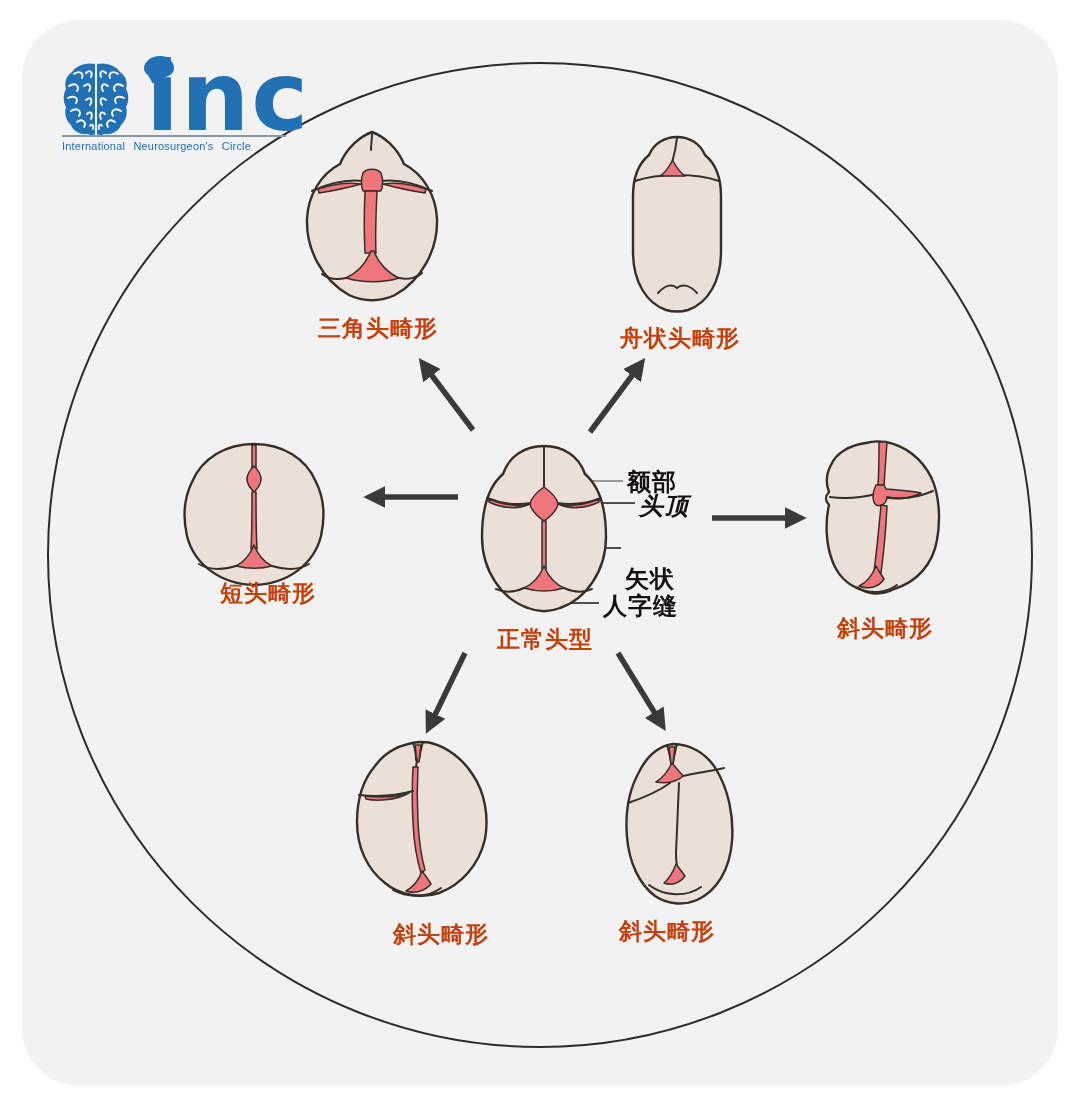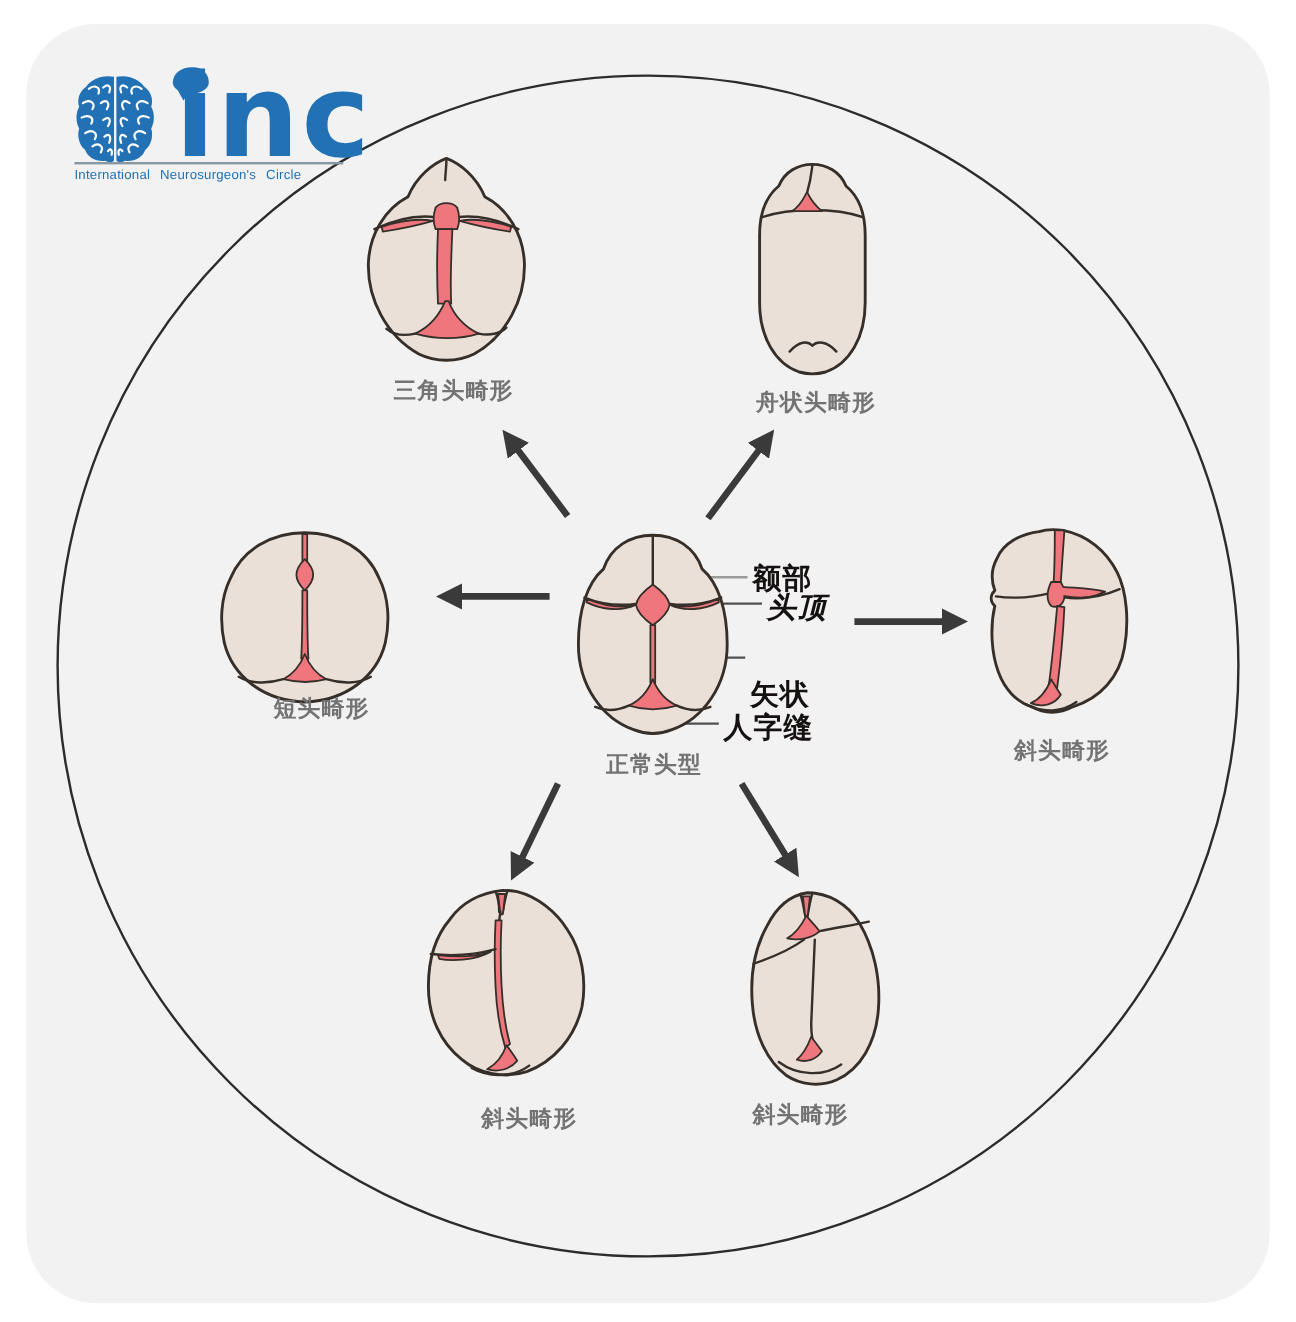--- a/index.html
+++ b/index.html
@@ -10,21 +10,21 @@
   .abs{position:absolute;}
   .panel{
     left:22px;top:20px;width:1036px;height:1066px;border-radius:58px;background:#f2f2f2;
   }
   .big-circle{
     left:47px;top:62px;width:982px;height:982px;border:2px solid #2c2c2c;border-radius:50%;
   }
   .overlay{left:0;top:0;width:1080px;height:1102px;pointer-events:none;}
   
   .dlabel{
-    position:absolute;font-size:19px;font-weight:bold;color:#737373;letter-spacing:1px;
+    position:absolute;font-size:23px;font-weight:bold;color:#c2410c;letter-spacing:1px;
     white-space:nowrap;transform:translateX(-50%);
   }
   .alabel{
     position:absolute;font-size:24px;font-weight:bold;color:#141110;letter-spacing:1px;
     white-space:nowrap;
   }
   
   .skull svg{display:block;width:100%;height:100%;}
   .bone{fill:#eae0d8;stroke:#362e29;stroke-width:2.4;stroke-linejoin:round;}
   .suture{fill:none;stroke:#362e29;stroke-width:2;stroke-linecap:round;}

